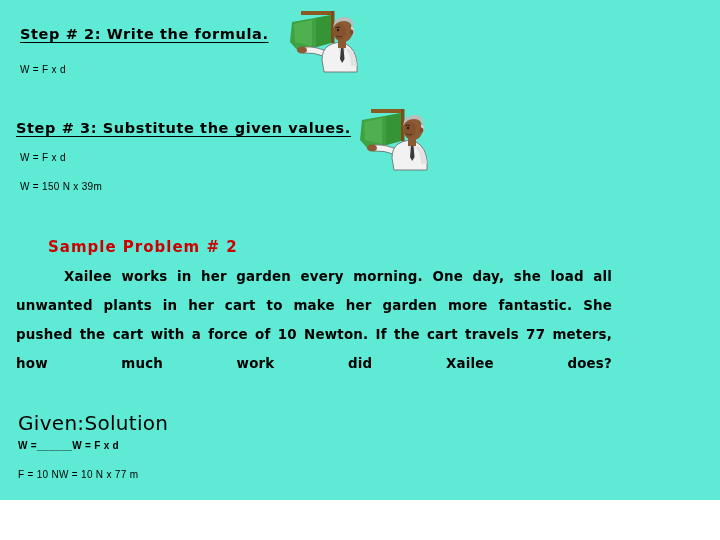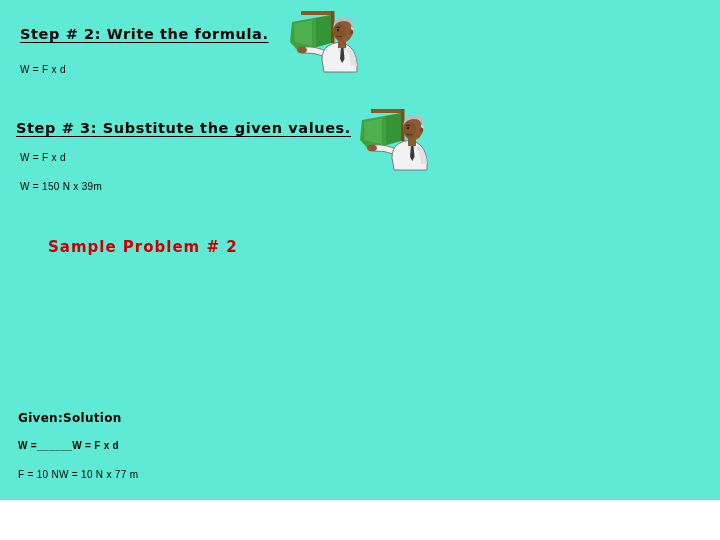--- a/index.html
+++ b/index.html
@@ -44,22 +44,22 @@
     position: absolute;
     font-family: "DejaVu Sans", sans-serif;
     font-weight: bold;
     font-size: 15px;
     letter-spacing: 1px;
     white-space: nowrap;
   }
   .given-title {
     position: absolute;
     font-family: "DejaVu Sans", sans-serif;
-    font-weight: bold;
-    font-size: 12px;
+    font-weight: normal;
+    font-size: 20px;
     letter-spacing: 0.3px;
     color: #000000;
     white-space: nowrap;
   }
 
   
   #problem-paragraph {
     position: absolute;
     left: 16px;
     top: 262px;
@@ -160,20 +160,21 @@
     </svg>
   </div>
 
   <div class="eq" style="left:20px; top:152px;">W = F x d</div>
 
   <div class="eq" style="left:20px; top:181px;">W = 150 N x 39m</div>
 
 
   <div class="sample-title" style="left:28px; top:238px; color:#CC0000;margin-left:20px;">Sample Problem # 2</div>
 
+  <div id="problem-paragraph">Xailee works in her garden every morning. One day, she load all unwanted plants in her cart to make her garden more fantastic. She pushed the cart with a force of 10 Newton. If the cart travels 77 meters, how much work did Xailee does?</div>
 
   <div class="given-title" style="left:18px; top:411px;">Given:Solution</div>
 
   <div class="eq" style="left:18px; top:440px;font-weight:bold;">W =______W = F x d</div>
 
   <div class="eq" style="left:18px; top:469px;text-align:right;">F = 10 NW = 10 N x 77 m</div>
 
   <div class="eq" style="left:18px; top:522px;font-weight:bold;">d = 77 m W = 770 J</div>
 
 </div>

